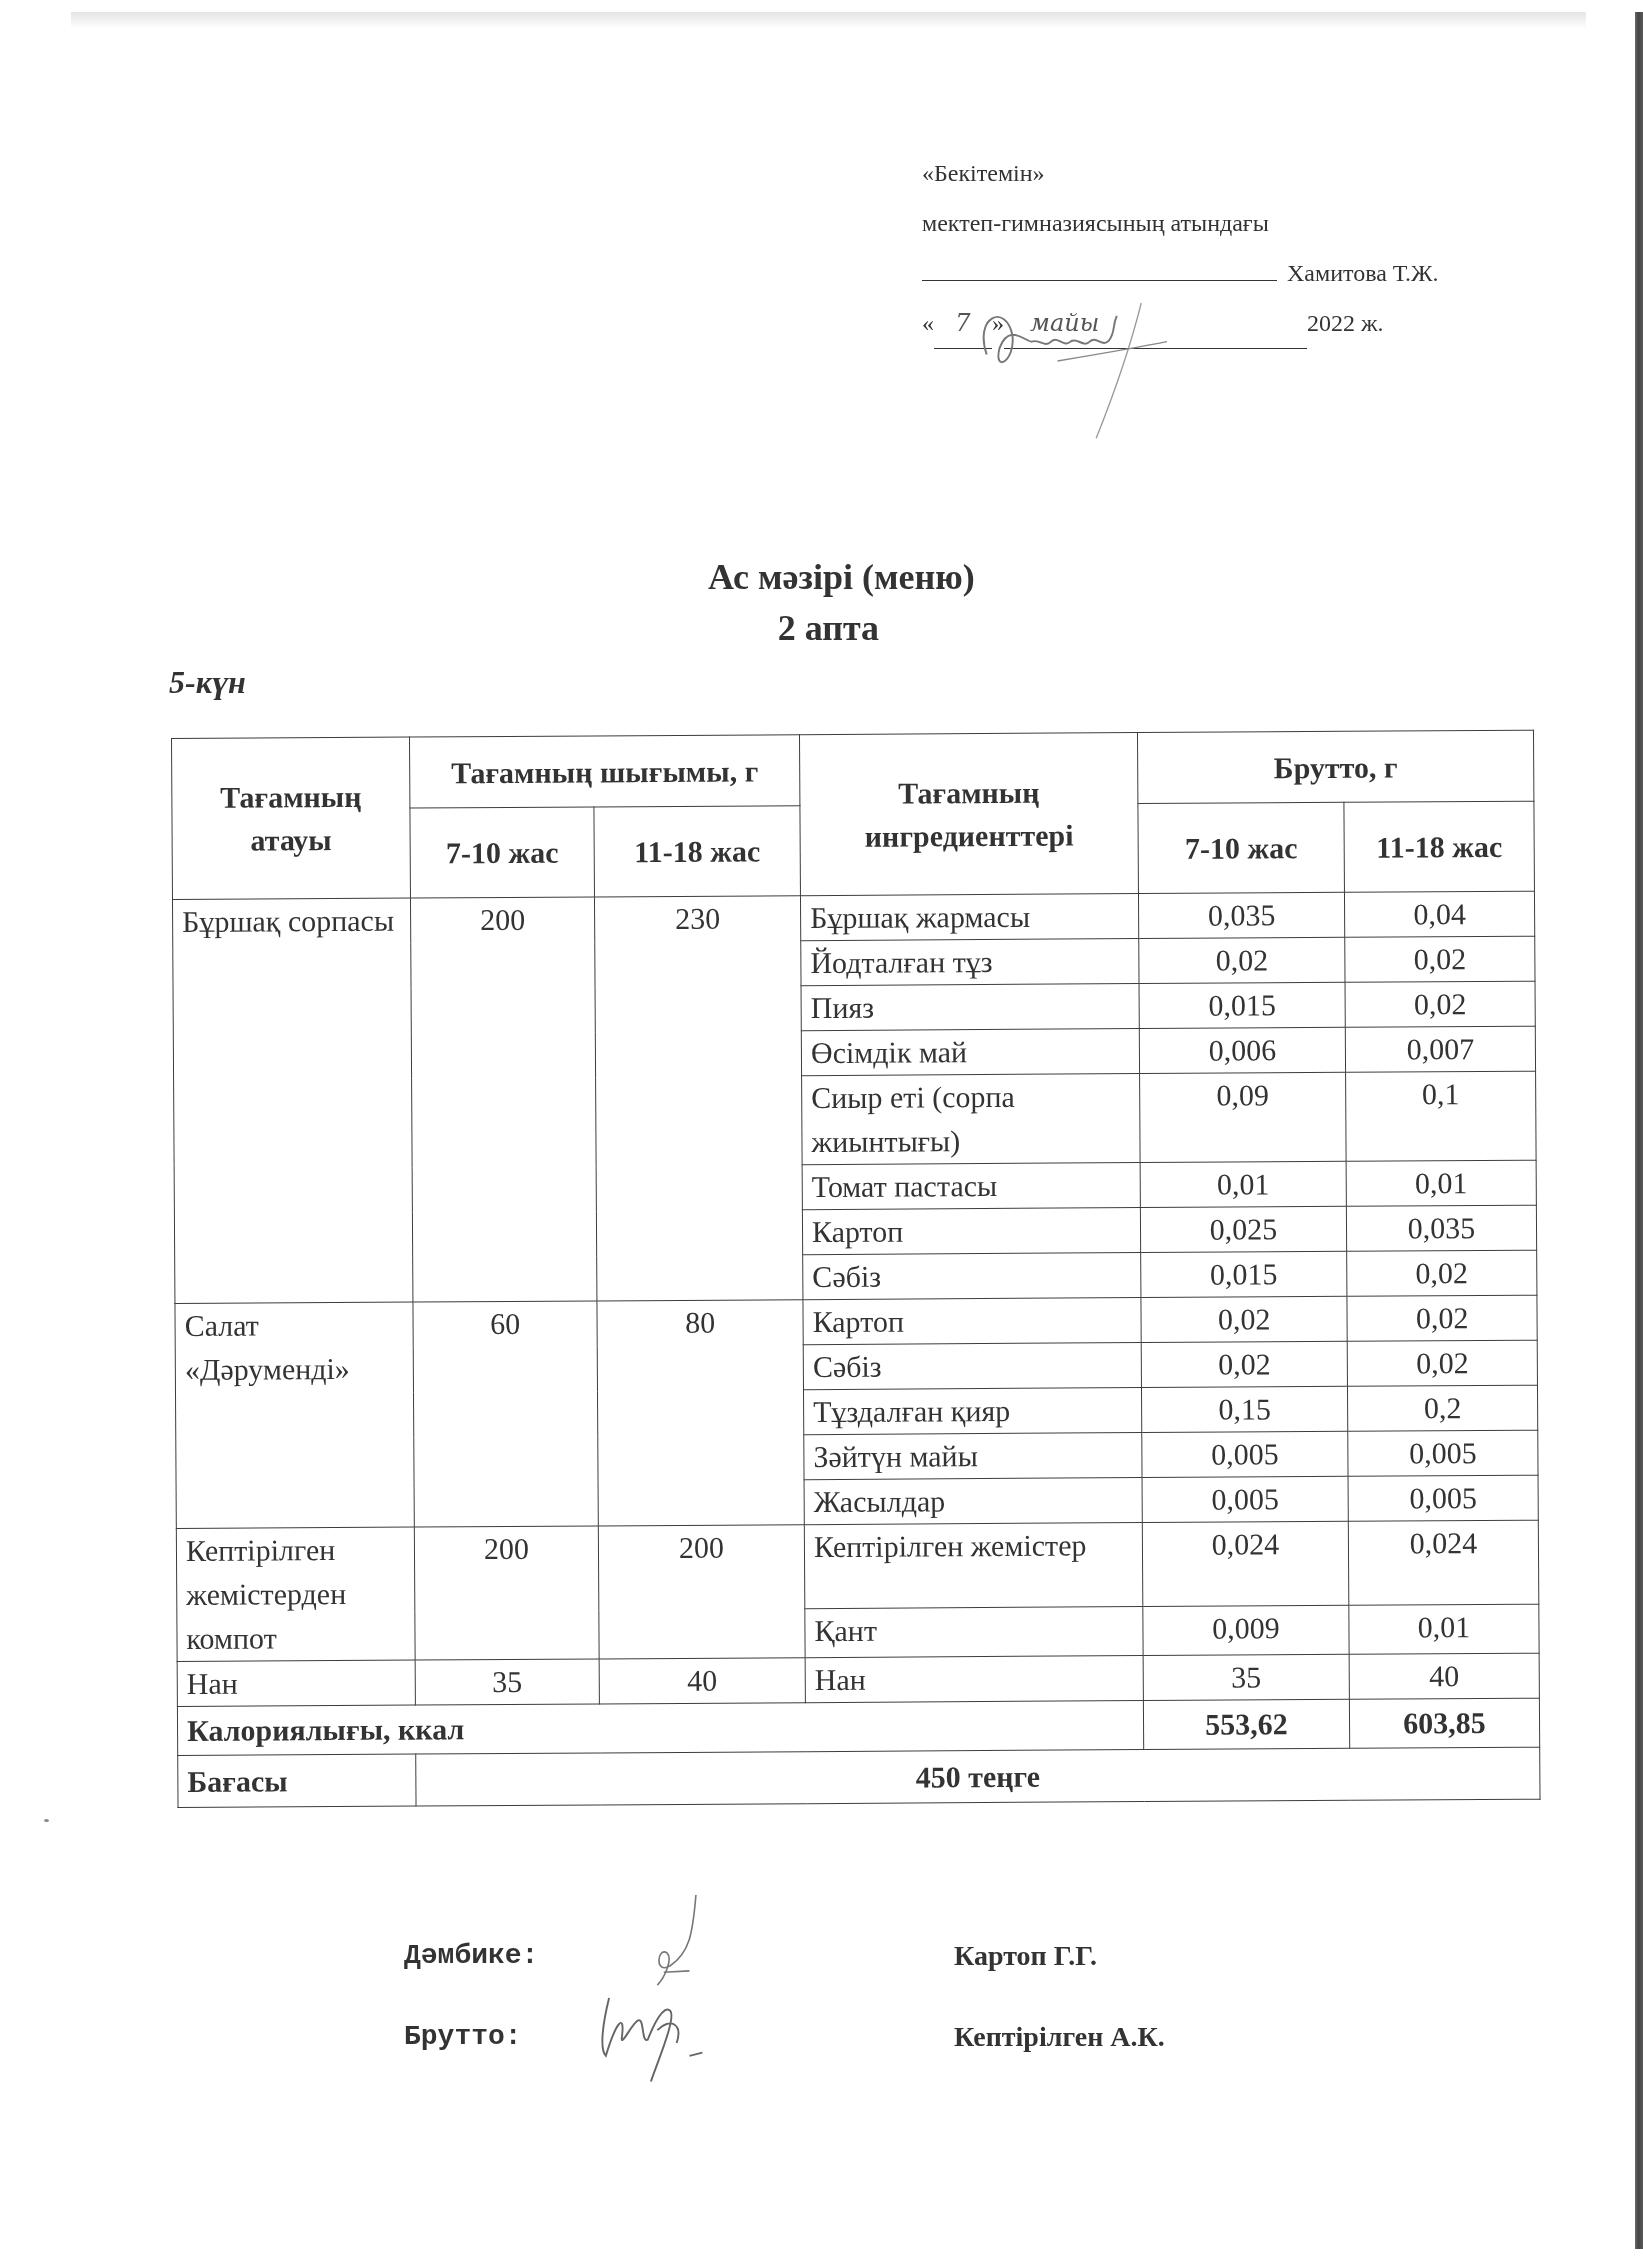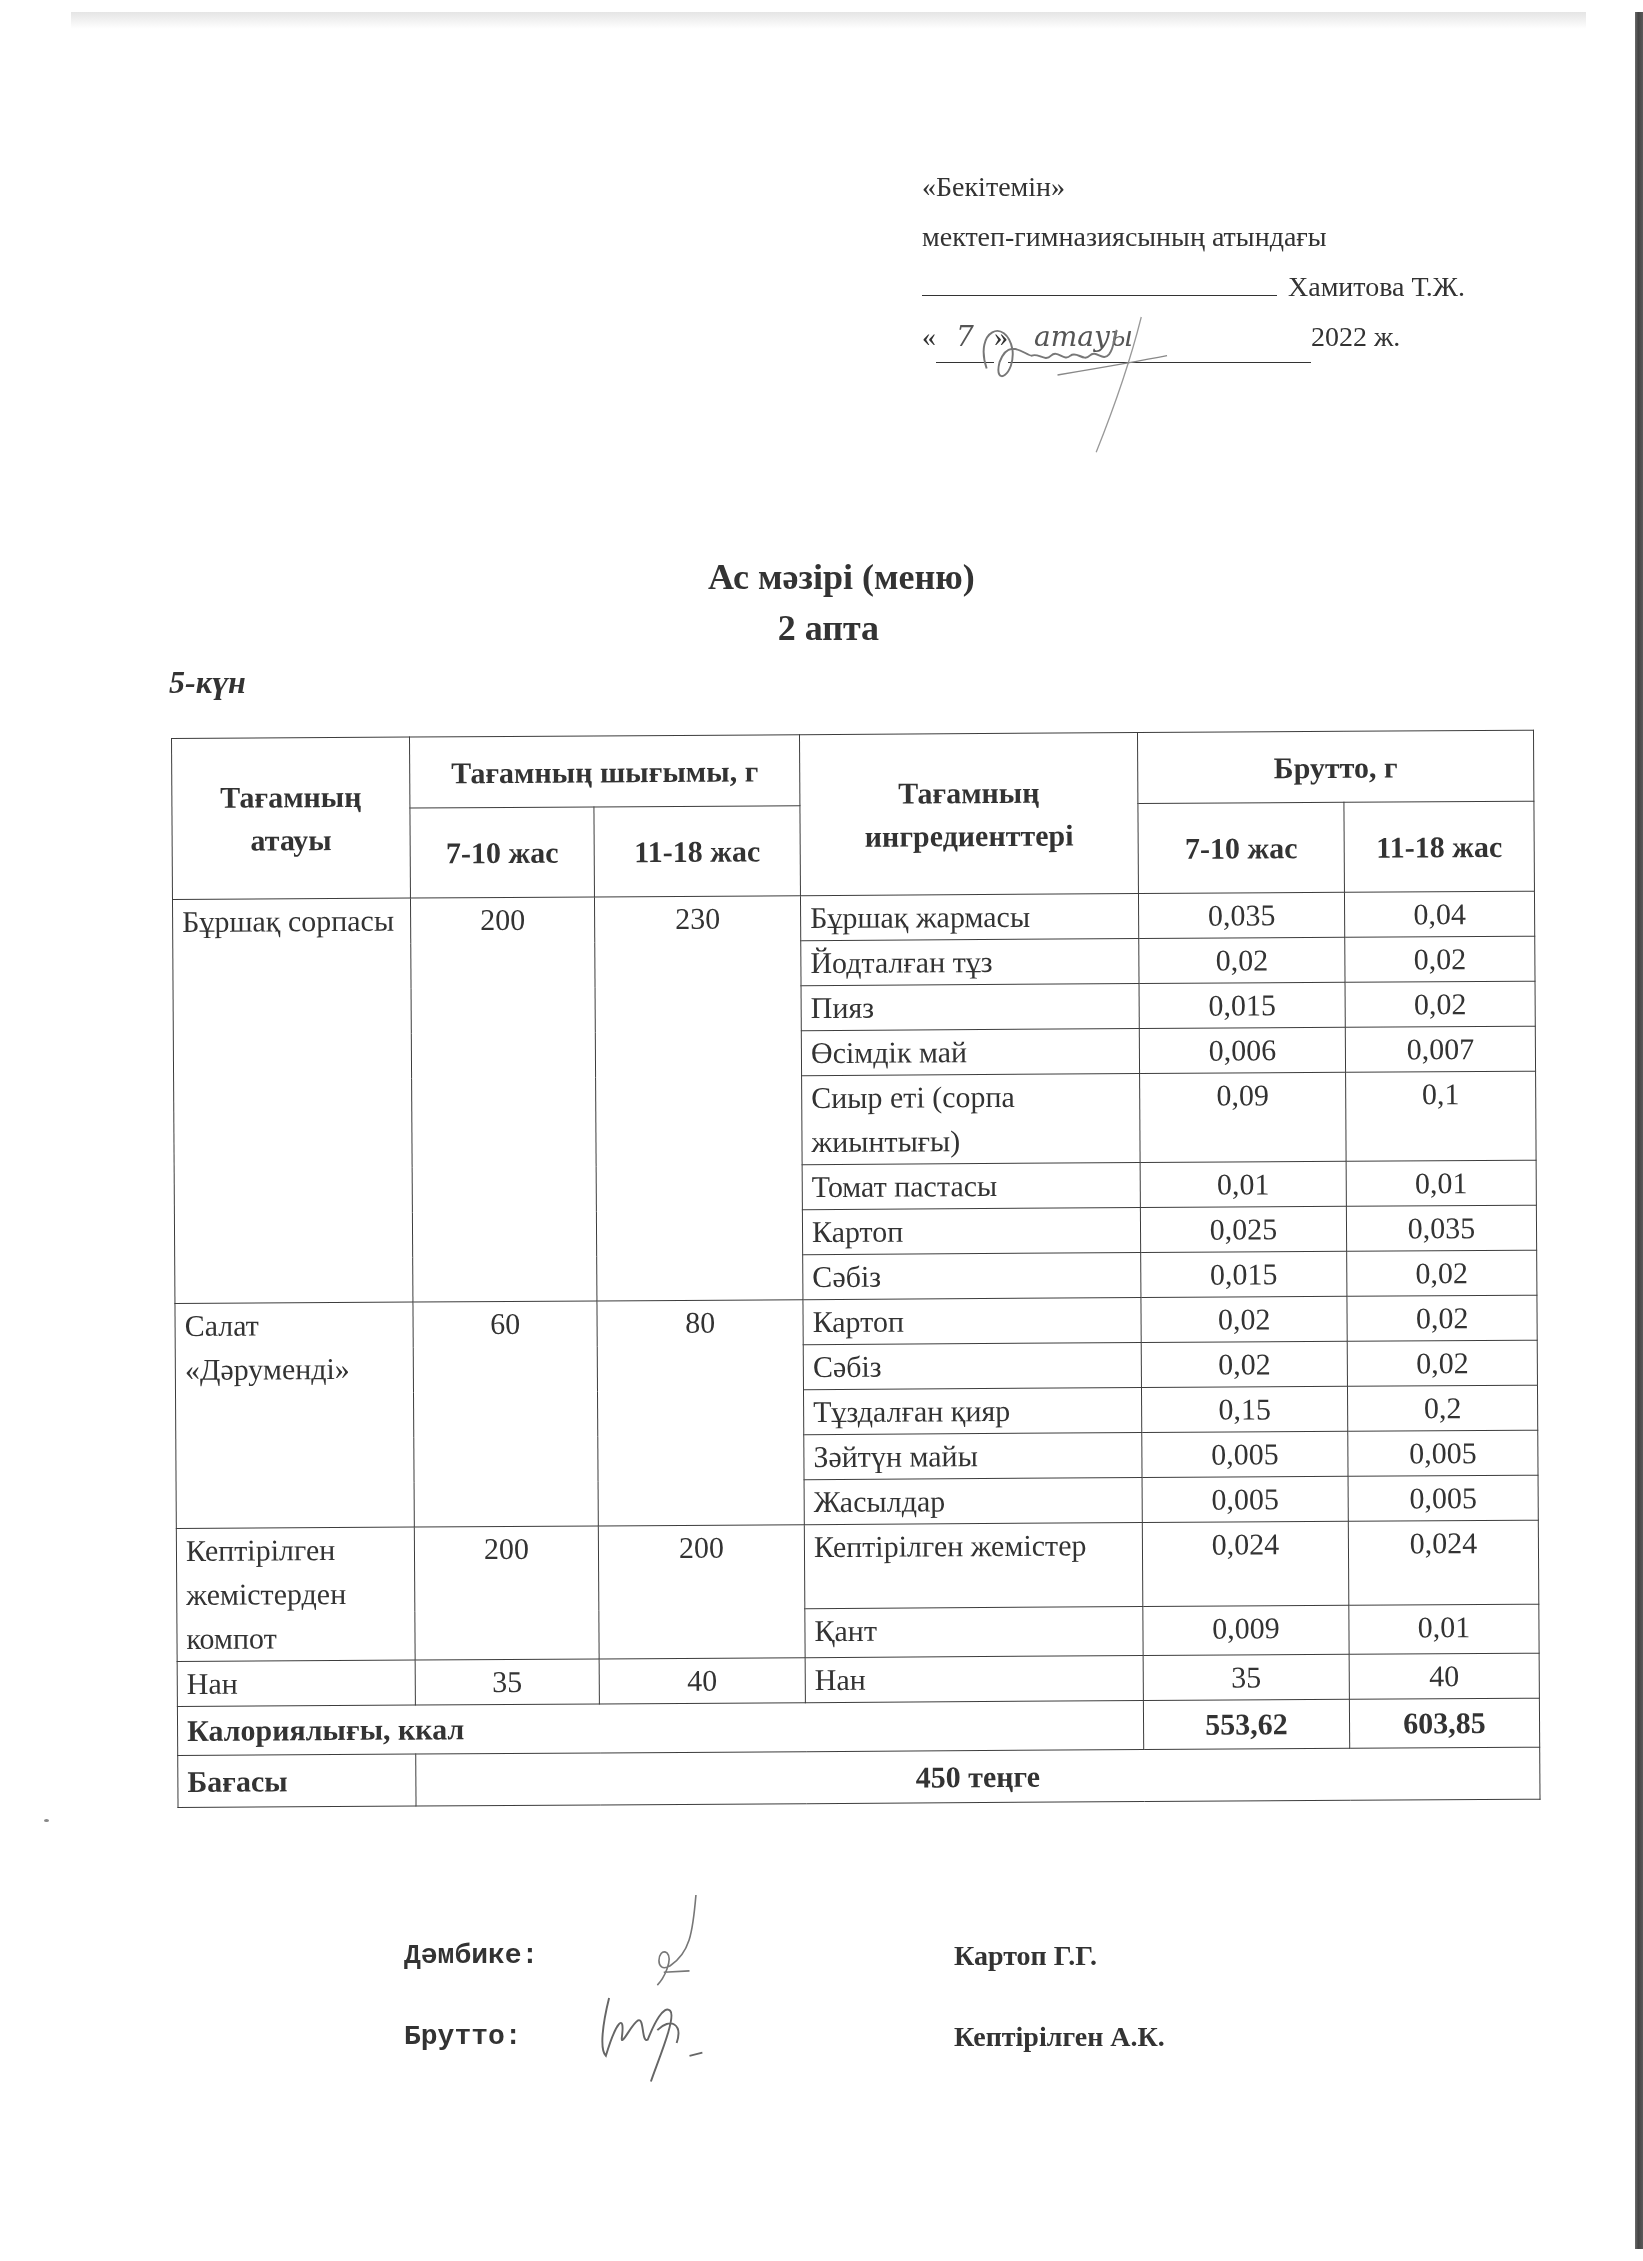--- a/index.html
+++ b/index.html
@@ -11,21 +11,21 @@
     position: absolute; left: 71px; top: 11.6px; width: 1515px; height: 17px;
     background: linear-gradient(to bottom, rgba(180,180,180,0.35), rgba(255,255,255,0));
   }
   .scan-right-edge {
     position: absolute; left: 1635px; top: 11.6px; width: 8.4px; height: 2237px;
     background: linear-gradient(to right, #6a6a6a, #444444 40%, #5a5a5a);
   }
   .speck { position: absolute; left: 44px; top: 1819px; width: 5.2px; height: 3.2px; background: #888; border-radius: 50%; }
 
   
-  .approval { position: absolute; left: 922px; top: 162px; font-size: 28px; line-height: 50px; }
+  .approval { position: absolute; left: 922px; top: 148px; font-size: 24px; line-height: 50px; }
   .approval .line { white-space: nowrap; position: relative; }
   .approval .underline { display: inline-block; border-bottom: 1.9px solid #333; vertical-align: baseline; }
   .sig-scribble { position: absolute; pointer-events: none; }
 
   
   .title { position: absolute; left: 0; width: 1644px; text-align: center; font-weight: bold; font-size: 36px; }
   .title.t1 { top: 556px; left: 19.3px; }
   .title.t2 { top: 607px; left: 6.4px; }
   .day-label { position: absolute; left: 169px; top: 664px; font-size: 32px; font-weight: bold; font-style: italic; }
 
@@ -59,21 +59,21 @@
 <div class="speck"></div>
 
 <div class="approval">
   <div class="line">«Бекітемін»</div>
   <div class="line">мектеп-гимназиясының атындағы</div>
   <div class="line">
     <span class="underline" style="width:355px;height:26px;"></span>
     <span style="margin-left:4px;">Хамитова Т.Ж.</span>
   </div>
   <div class="line">
-    <span>«</span><span class="underline" style="width:58px;text-align:center;font-family:'DejaVu Serif',serif;font-style:italic;color:#555;">7</span><span>»</span><span class="underline" style="width:303px;padding-left:26px;box-sizing:border-box;font-family:'DejaVu Serif',serif;font-style:italic;color:#555;">атауы</span><span>2022 ж.</span>
+    <span>«</span><span class="underline" style="width:58px;text-align:center;font-family:'DejaVu Serif',serif;font-style:italic;color:#555;">7</span><span>»</span><span class="underline" style="width:303px;padding-left:26px;box-sizing:border-box;font-family:'DejaVu Serif',serif;font-style:italic;color:#555;">майы</span><span>2022 ж.</span>
   </div>
 
   <svg class="sig-scribble" style="left:26px;top:129px;" width="335" height="168" viewBox="0 0 520 260">
     <path d="M60 120 C40 60, 90 40, 100 90 C105 130, 70 150, 80 110 C95 70, 120 100, 130 100 C140 95, 150 110, 160 100 C170 90, 180 110, 190 100 C200 92, 210 110, 220 100 C230 90, 240 110, 250 98 C260 85, 255 75, 262 60" fill="none" stroke="#777" stroke-width="3"></path>
     <path d="M300 40 C280 120, 250 200, 230 250" fill="none" stroke="#999" stroke-width="2"></path>
     <path d="M170 130 C230 120, 290 110, 340 100" fill="none" stroke="#888" stroke-width="2"></path>
   </svg>
 </div>
 
 <div class="title t1">Ас мәзірі (меню)</div>

